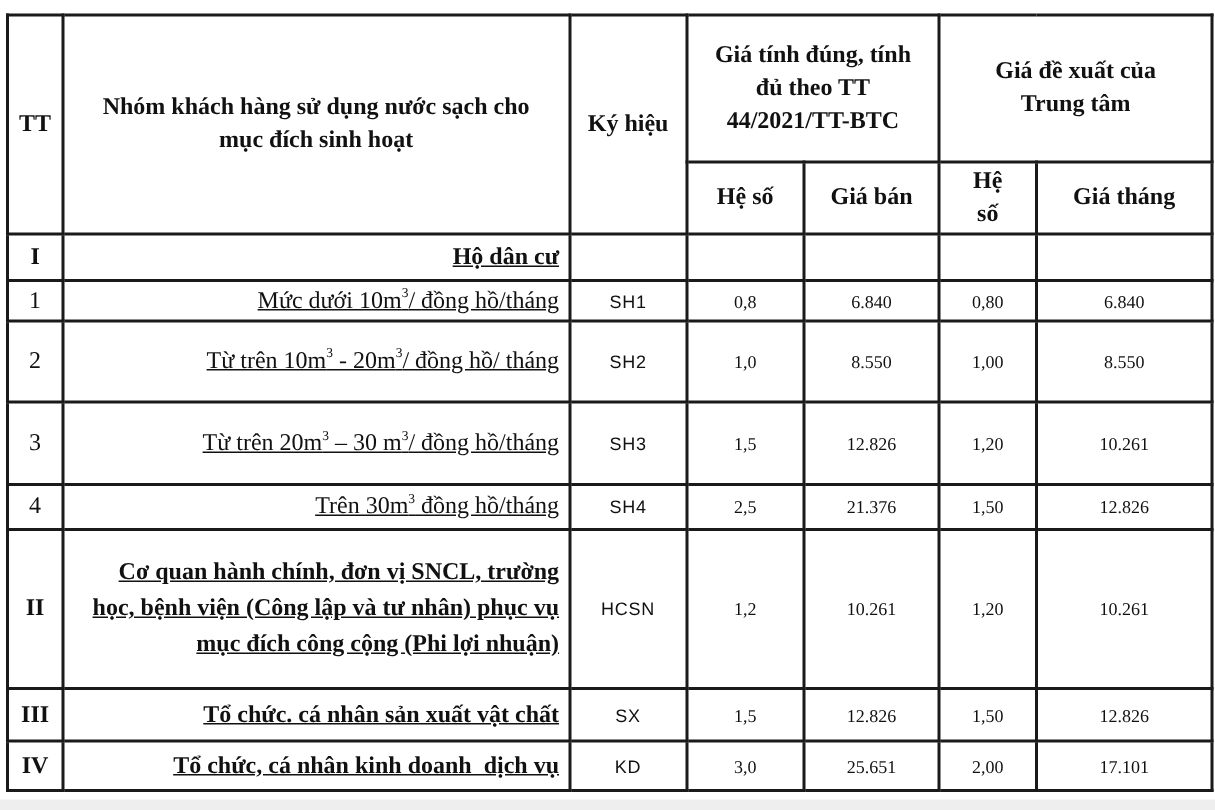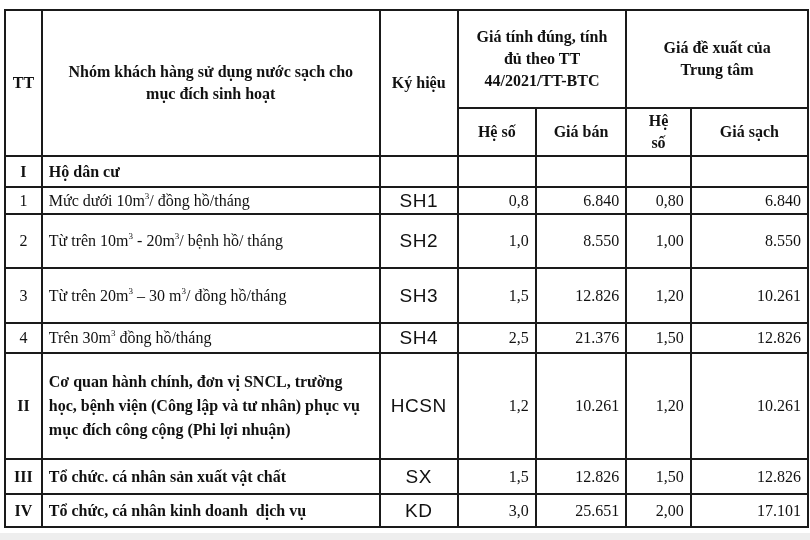--- a/index.html
+++ b/index.html
@@ -48,23 +48,23 @@
     .col-code { width: 70px; }
     .col-hs1 { width: 70px; }
     .col-gb { width: 81px; }
     .col-hs2 { width: 58px; }
     .col-gt { width: 105px; }
 
     .h-row1 th { height: 96px; }
     .h-row2 th { height: 46px; }
 
     td.tt { text-align: center; }
-    td.code { text-align: center; font-size: 19px; font-family: "Liberation Sans", "DejaVu Sans", sans-serif; font-weight: normal; letter-spacing: 0.5px; }
-    td.num { text-align: right; font-size: 16px; }
-    td.name { text-align: left; padding-left: 8px; }
+    td.code { text-align: center; font-size: 12px; font-family: "Liberation Sans", "DejaVu Sans", sans-serif; font-weight: normal; letter-spacing: 0.5px; }
+    td.num { text-align: center; font-size: 12px; }
+    td.name { text-align: right; padding-left: 8px; text-decoration: underline; }
     .bold { font-weight: bold; }
     sup { font-size: 9px; vertical-align: 7px; line-height: 0; }
 
     
     tr.sub-row td { border-top-color: #9a9a9a; border-top-width: 1px; }
     tr.sub-row.first td { border-top-color: #1a1a1a; border-top-width: 2px; }
 
     tr.r-group-I td { height: 29px; }
     tr.r1 td { height: 25px; }
     tr.r2 td { height: 52px; }
@@ -95,21 +95,21 @@
       <th rowspan="2">TT</th>
       <th rowspan="2" style="padding:0 10px;">Nhóm khách hàng sử dụng nước sạch cho mục đích sinh hoạt</th>
       <th rowspan="2">Ký hiệu</th>
       <th colspan="2" style="padding:0 14px;">Giá tính đúng, tính đủ theo TT 44/2021/TT-BTC</th>
       <th colspan="2" style="padding:0 24px;margin-top:12px;">Giá đề xuất của Trung tâm</th>
     </tr>
     <tr class="h-row2">
       <th>Hệ số</th>
       <th>Giá bán</th>
       <th style="padding:0 14px;">Hệ số</th>
-      <th>Giá sạch</th>
+      <th>Giá tháng</th>
     </tr>
   </thead>
   <tbody>
     <tr class="r-group-I">
       <td class="tt roman">I</td>
       <td class="name bold">Hộ dân cư</td>
       <td class="code"></td>
       <td class="num"></td>
       <td class="num"></td>
       <td class="num"></td>
@@ -121,21 +121,21 @@
       <td class="name"><span>Mức dưới 10m</span><sup>3</sup><span>/ đồng hồ/tháng</span></td>
       <td class="code">SH1</td>
       <td class="num">0,8</td>
       <td class="num">6.840</td>
       <td class="num">0,80</td>
       <td class="num">6.840</td>
     </tr>
 
     <tr class="r2 sub-row">
       <td class="tt">2</td>
-      <td class="name"><span>Từ trên 10m</span><sup>3</sup><span> - 20m</span><sup>3</sup><span>/ bệnh hồ/ tháng</span></td>
+      <td class="name"><span>Từ trên 10m</span><sup>3</sup><span> - 20m</span><sup>3</sup><span>/ đồng hồ/ tháng</span></td>
       <td class="code">SH2</td>
       <td class="num">1,0</td>
       <td class="num">8.550</td>
       <td class="num">1,00</td>
       <td class="num">8.550</td>
     </tr>
 
     <tr class="r3 sub-row">
       <td class="tt">3</td>
       <td class="name"><span>Từ trên 20m</span><sup>3</sup><span> – 30 m</span><sup>3</sup><span>/ đồng hồ/tháng</span></td>

